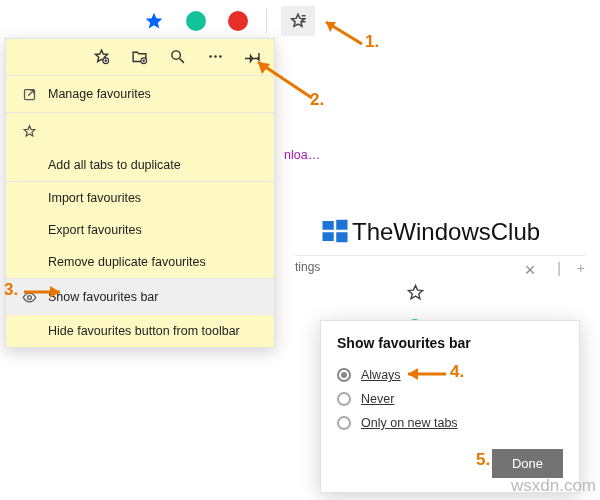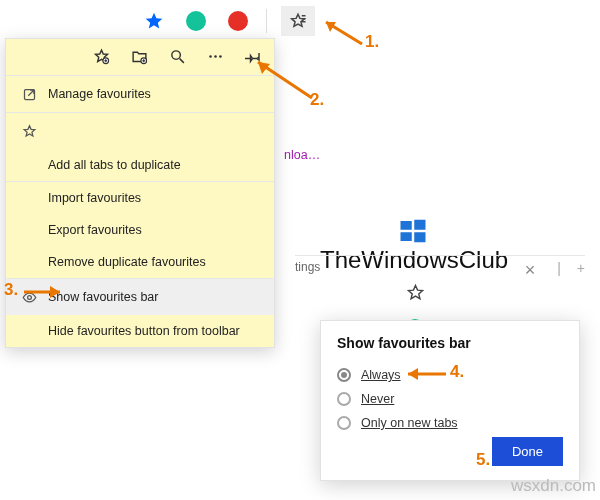--- a/index.html
+++ b/index.html
@@ -13,39 +13,39 @@
   .fav-btn { width: 34px; height: 30px; background: #eee; display: flex; align-items: center; justify-content: center; }
   .panel { position: absolute; top: 38px; left: 5px; width: 270px; background: #fef9c3; border: 1px solid #e2e2e2; box-shadow: 0 4px 16px rgba(0,0,0,0.18); }
   .panel .toolbar { display: flex; justify-content: flex-end; gap: 16px; padding: 6px 10px 8px 0; }
   .panel .titem { width: 22px; height: 22px; display: flex; align-items: center; justify-content: center; }
   .sep { height: 1px; background: #e6e6e6; margin: 0; }
   .mitem { display: flex; align-items: center; gap: 10px; padding: 9px 14px; font-size: 12.5px; color: #222; }
   .mitem .micon { width: 18px; height: 18px; display: flex; align-items: center; justify-content: center; flex-shrink: 0; }
   .mitem.hover { background: #efefef; }
   .indent { padding-left: 42px; }
   .trunc { position: absolute; top: 148px; left: 284px; font-size: 12.5px; color: #a21caf; }
-  .bigtitle { position: absolute; top: 216px; left: 320px; font-size: 24px; color: #111; display: flex; align-items: center; flex-direction: column; }
+  .bigtitle { position: absolute; top: 216px; left: 320px; font-size: 24px; color: #111; display: flex; align-items: flex-end; }
   .logo { width: 30px; height: 30px; margin-right: 2px; }
   .toolbar2 { position: absolute; top: 255px; left: 295px; width: 290px; display: flex; gap: 16px; border-top: 1px solid #e6e6e6; padding-top: 4px;}
   .toolbar2 .txt { font-size: 12px; color: #666; }
   .toolbar2 .closex { margin-left: auto; font-size: 18px; color: #888; padding: 0 6px;}
   .toolbar2 .plusv { font-size: 14px; color: #aaa; }
   .toolbar3 { position: absolute; top: 284px; left: 400px; display: flex; align-items: center; gap: 14px; flex-direction: column; }
   .toolbar3 .star-out svg { fill: none; stroke: #444; stroke-width: 2; }
   .toolbar3 .grammarly { width: 18px; height: 18px; }
   .toolbar3 .opera { width: 18px; height: 18px; position: relative; }
   .badge { position: absolute; bottom: -2px; right: -4px; font-size: 8px; background: #e63027; color: #fff; border-radius: 2px; padding: 0 2px; line-height: 10px;}
   .toolbar3 .favbtn2 { width: 30px; height: 26px; background: #eee; display: flex; align-items: center; justify-content: center; }
   .popup2 { position: absolute; top: 320px; left: 320px; width: 260px; background: #fff; border: 1px solid #e2e2e2; box-shadow: 0 4px 20px rgba(0,0,0,0.18); padding: 14px 16px 14px 16px; }
   .popup2 h4 { margin: 0 0 12px 0; font-size: 14px; font-weight: 600; color: #111; }
   .optrow { display: flex; align-items: center; gap: 10px; padding: 5px 0; font-size: 12.5px; color: #333; text-decoration: underline; }
   .radio { width: 14px; height: 14px; border: 2px solid #aaa; border-radius: 50%; display: inline-block; position: relative; }
   .radio.sel { border-color: #888; }
   .radio.sel::after { content:""; position:absolute; top:2px; left:2px; width:6px; height:6px; background:#888; border-radius:50%; }
-  .done { float: right; background: #1d4ed8; color: #fff; border: none; padding: 7px 20px; font-size: 13px; margin-top: 2px; }
+  .done { float: right; background: #737373; color: #fff; border: none; padding: 7px 20px; font-size: 13px; margin-top: 14px; }
   .annot { position: absolute; font-weight: 700; font-size: 17px; color: #e87600; }
   .arrow { position: absolute; pointer-events: none; }
   .arrow line { stroke: #e87600; stroke-width: 3.2; }
   .arrow polygon { fill: #e87600; }
   .watermark { position: absolute; right: 4px; bottom: 4px; font-size: 17px; color: #bbb; }
 </style>
 </head>
 <body>
 
 <div class="topbar">

